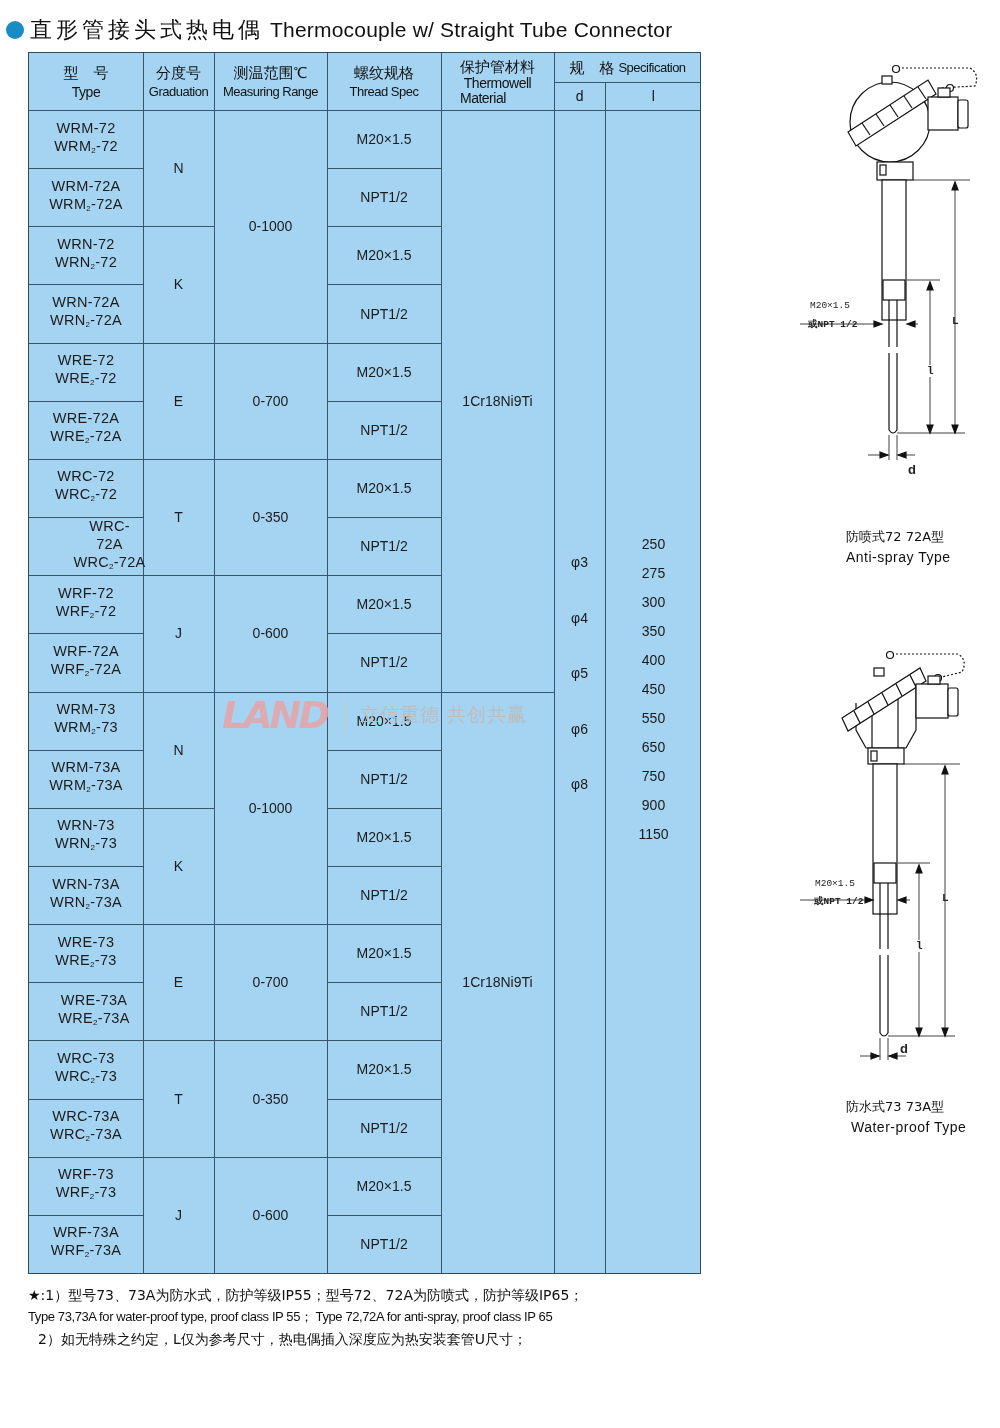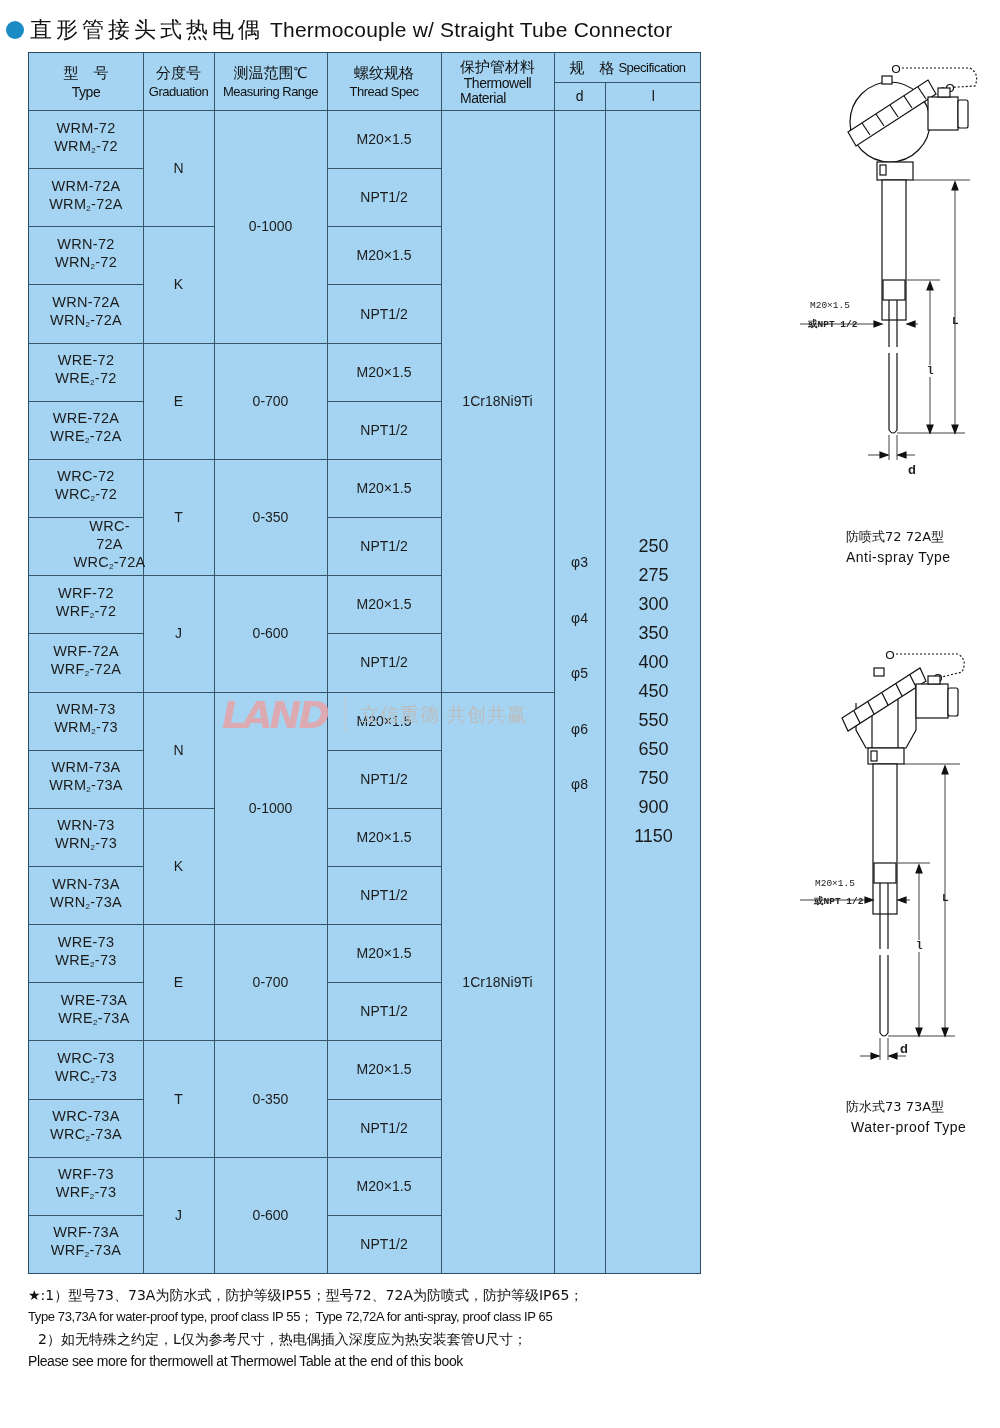--- a/index.html
+++ b/index.html
@@ -14,21 +14,21 @@
   .tbl { position: absolute; left: 28px; top: 52px; width: 673px; height: 1222px; background: #a4d4f2; border: 1.5px solid #2c4c60; }
   .cell { position: absolute; display: flex; flex-direction: column; align-items: center; justify-content: center; text-align: center; font-size: 14px; line-height: 18px; color: #1c1c1c; }
   .ln { position: absolute; background: #37566a; }
   .hz { height: 1px; }
   .vt { width: 1px; }
   .hdr .zh { font-family: Liberation Serif, serif; font-size: 15px; line-height: 18px; color: #111; }
   .hdr .en { font-size: 13px; line-height: 15px; letter-spacing: -0.5px; color: #111; }
   .tcell { font-size: 14.5px; line-height: 18px; letter-spacing: 0.3px; }
   .tcell sub { font-size: 8px; vertical-align: -2px; }
   .dl { position: absolute; width: 51px; text-align: center; font-size: 14px; }
-  .ll { position: absolute; width: 97px; text-align: center; font-size: 18px; }
+  .ll { position: absolute; width: 97px; text-align: center; font-size: 14px; }
 
   .wm { position: absolute; left: 222px; top: 693px; display: flex; align-items: center; pointer-events: none; white-space: nowrap; }
   .wm .logo { font-family: "DejaVu Sans", sans-serif; font-weight: bold; font-size: 38px; color: #e9a3a8; opacity: 0.85; letter-spacing: -3px; font-style: italic; }
   .wm .brand { font-family: "DejaVu Sans", sans-serif; font-weight: bold; font-size: 36px; color: #6a9fc8; opacity: 0.6; margin-left: 12px; letter-spacing: 2px; }
   .wm .sep { width: 1px; height: 36px; background: #c8c8c8; margin-left: 18px; }
   .wm .slogan { font-family: "DejaVu Sans", sans-serif; font-size: 19px; color: #bcbcbc; margin-left: 14px; letter-spacing: 1px; }
 
   .notes { position: absolute; left: 28px; top: 1284px; width: 740px; }
   .notes .zh { font-family: "DejaVu Sans", sans-serif; font-size: 14px; height: 22px; line-height: 22px; color: #111; white-space: nowrap; }
   .notes .en { font-size: 13px; height: 22px; line-height: 22px; letter-spacing: -0.4px; color: #111; white-space: nowrap; }
@@ -413,14 +413,13 @@
   <span class="dimlbl" style="left:126px;top:292px;font-size:11px;font-weight:bold;background:#fff">l</span>
   <span class="dimlbl" style="left:110px;top:393px;font-size:13px;font-weight:bold;font-family:'Liberation Sans',sans-serif">d</span>
   <span class="cap-zh" style="left:56px;top:450px;">防水式73  73A型</span>
   <span class="cap-en" style="left:61px;top:471px;">Water-proof Type</span>
 </div>
 
 <div class="notes">
   <div class="zh">★:1）型号73、73A为防水式，防护等级IP55；型号72、72A为防喷式，防护等级IP65；</div>
   <div class="en">Type 73,73A for water-proof type, proof class IP 55；  Type 72,72A for anti-spray, proof class IP 65</div>
   <div class="zh ind">2）如无特殊之约定，L仅为参考尺寸，热电偶插入深度应为热安装套管U尺寸；</div>
-  <div class="en" style="font-size:14px">Please see more for thermowell at Thermowel Table at the end of this book</div>
 </div>
 
 </body></html>

